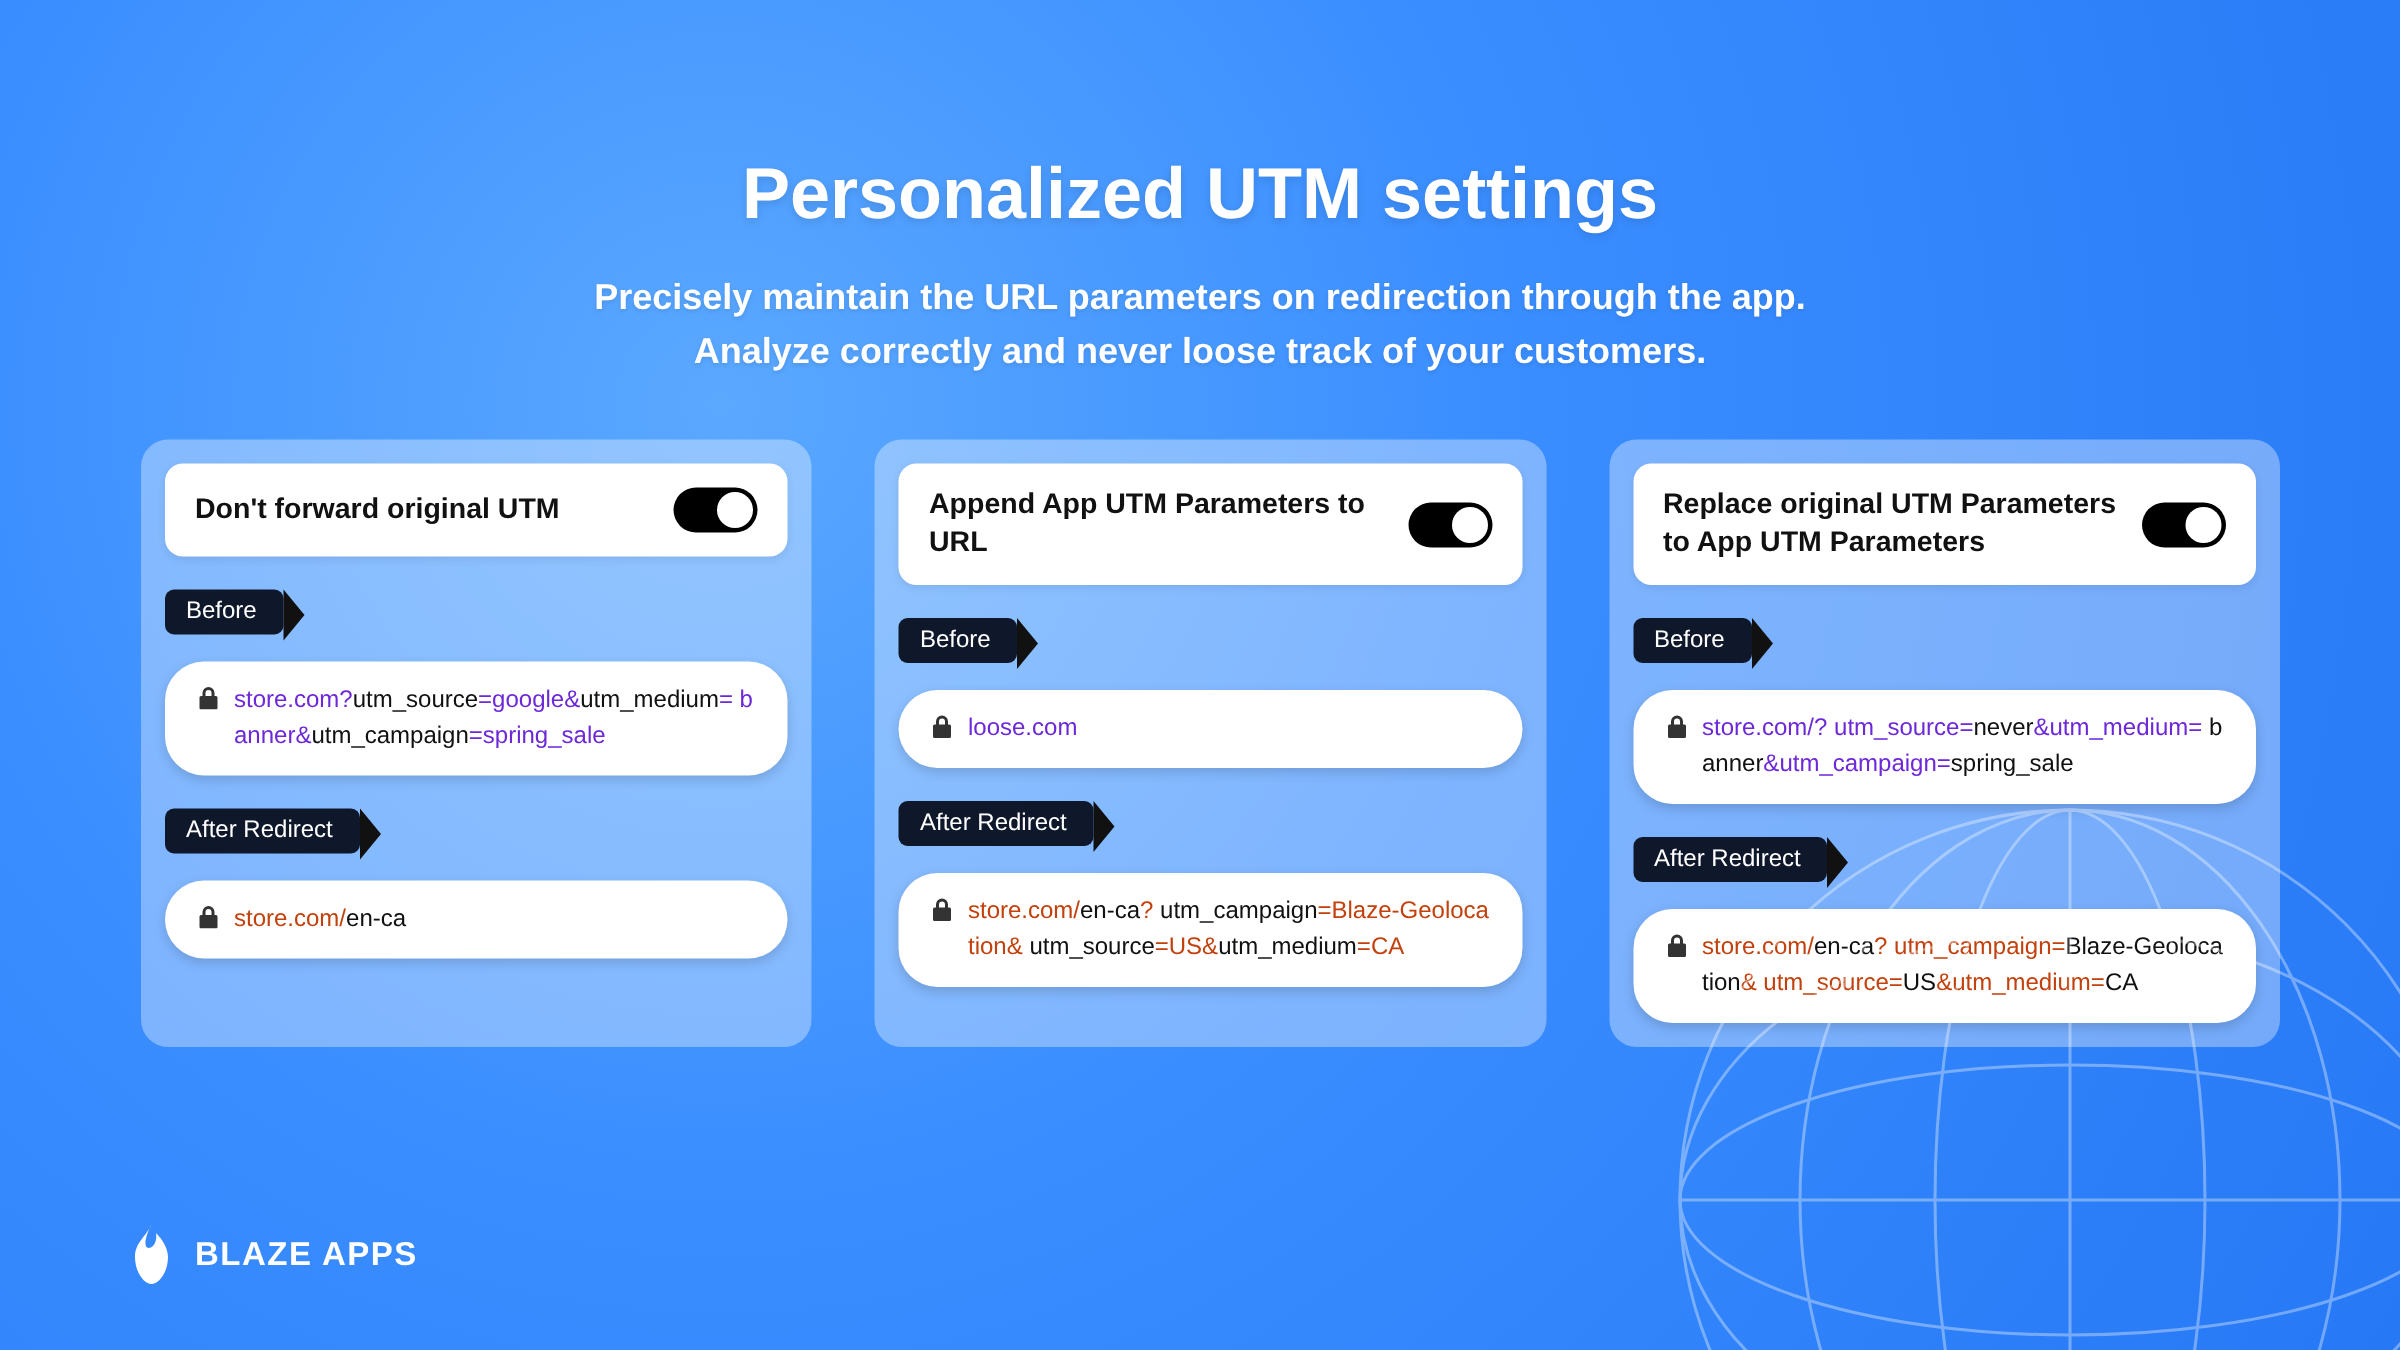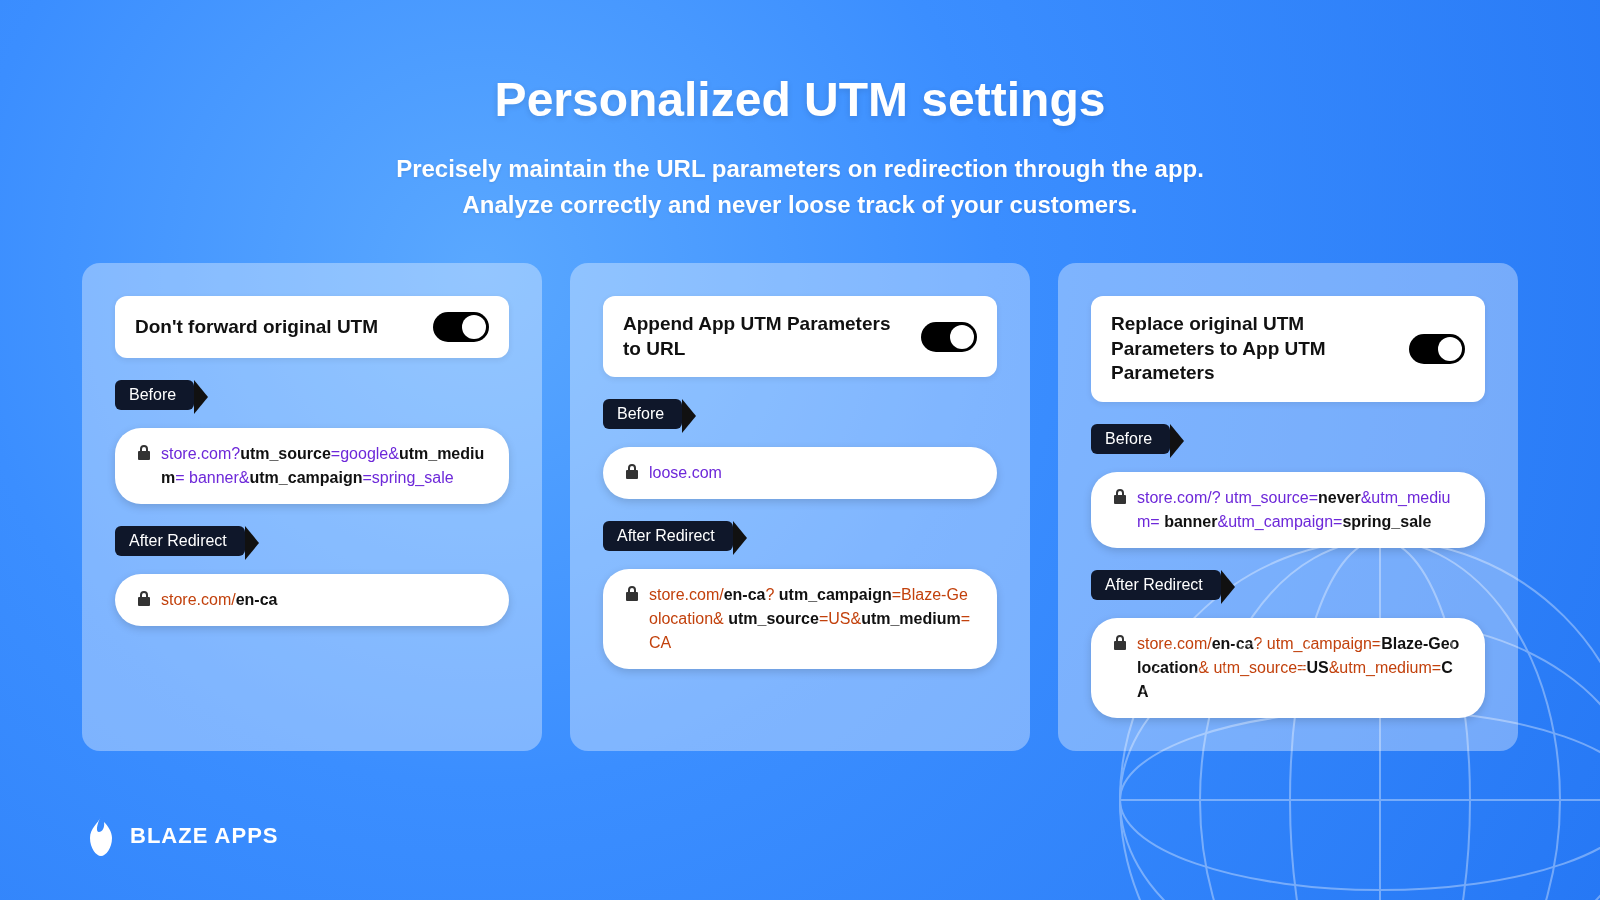--- a/index.html
+++ b/index.html
@@ -22,40 +22,42 @@
     }
     .header {
       text-align: center;
       padding-top: 72px;
       color: #fff;
     }
     .title {
       font-size: 48px;
       font-weight: 800;
       text-shadow: 0 2px 6px rgba(0,0,0,0.12);
+      margin-top: 30px;
     }
     .subtitle {
       font-size: 24px;
       font-weight: 700;
       margin-top: 24px;
       line-height: 1.5;
       text-shadow: 0 1px 3px rgba(0,0,0,0.1);
     }
     .cards {
       display: flex;
       justify-content: center;
       gap: 28px;
       margin-top: 40px;
       padding: 0 80px;
     }
     .card {
       background: rgba(255,255,255,0.35);
       border-radius: 18px;
-      padding: 33px;
+      padding: 16px;
       width: 460px;
+      margin-left: 14px;
     }
     .card-header {
       background: #fff;
       border-radius: 12px;
       padding: 16px 20px;
       display: flex;
       align-items: center;
       justify-content: space-between;
       gap: 14px;
       box-shadow: 0 2px 6px rgba(0,0,0,0.08);
@@ -119,21 +121,21 @@
       flex-shrink: 0;
       margin-top: 2px;
     }
     .url-text {
       font-size: 16px;
       line-height: 1.5;
       word-break: break-all;
     }
     .gray { color: #6d28d9; }
     .dim { color: #c2410c; }
-    .bold { font-weight: 700; color: #111; }
+    .bold { font-weight: 400; color: #111; }
     .logo {
       position: absolute;
       left: 84px;
       bottom: 44px;
       display: flex;
       align-items: center;
       gap: 12px;
       color: #fff;
     }
     .logo-text {

